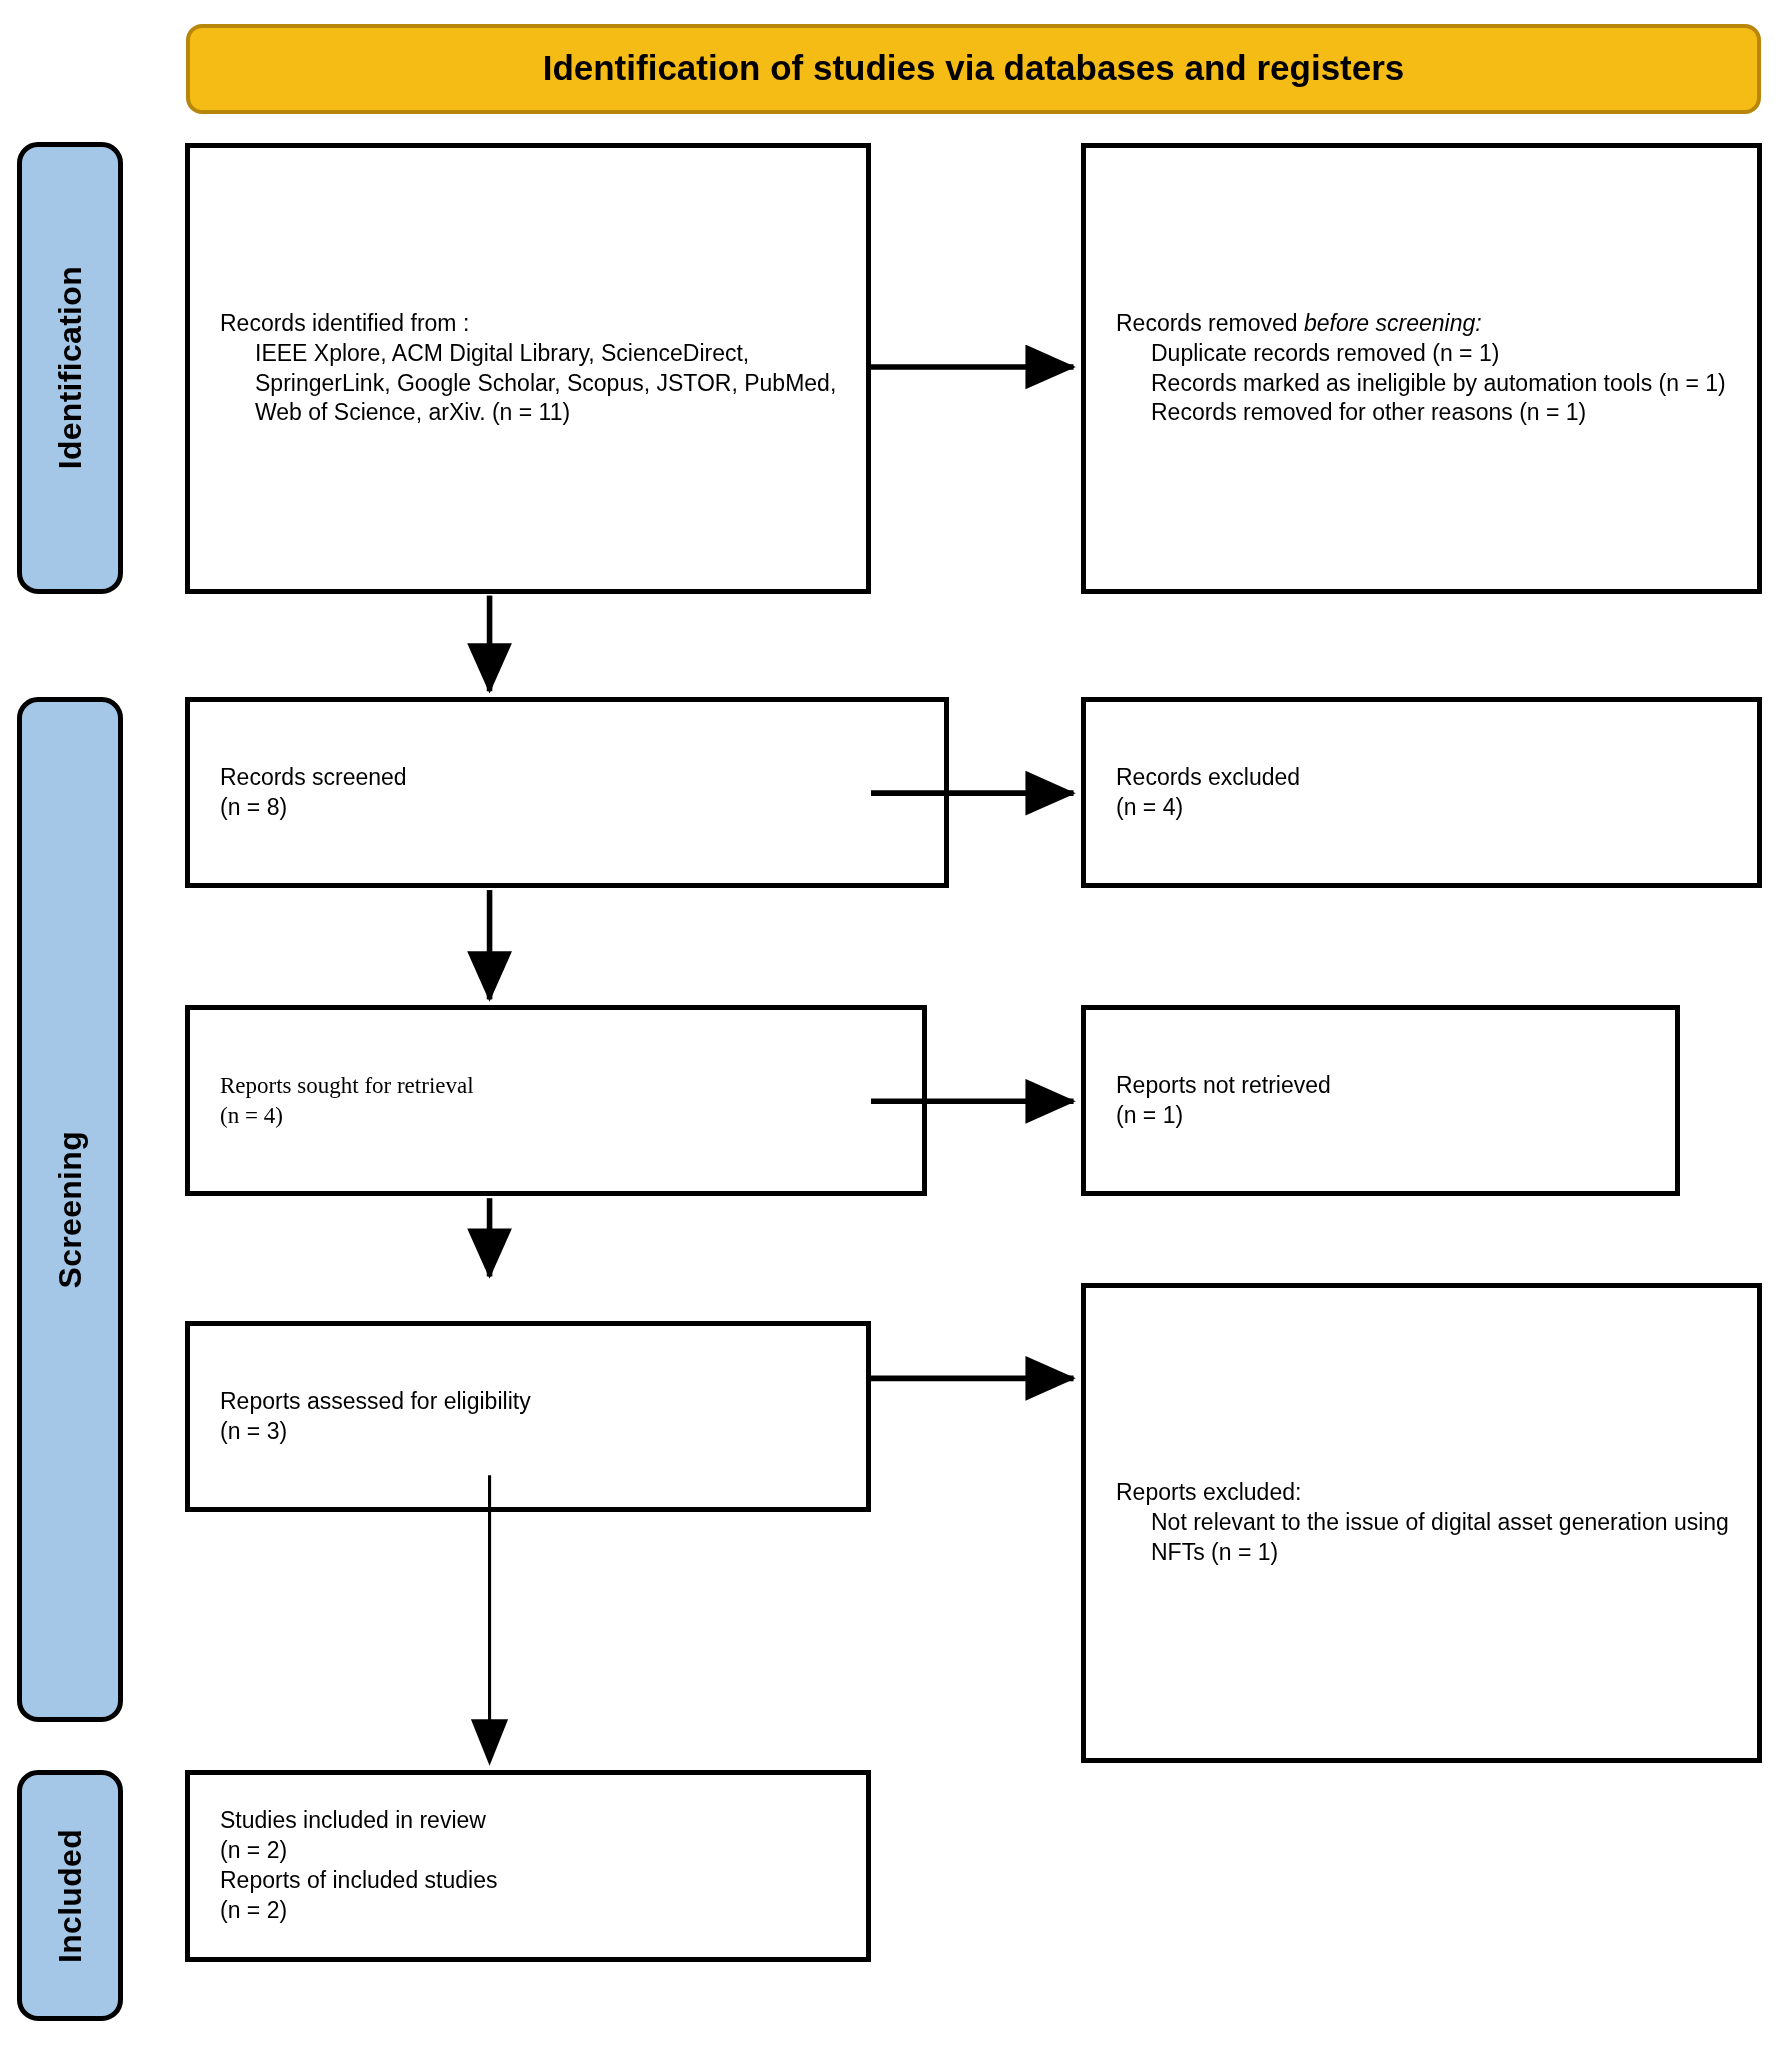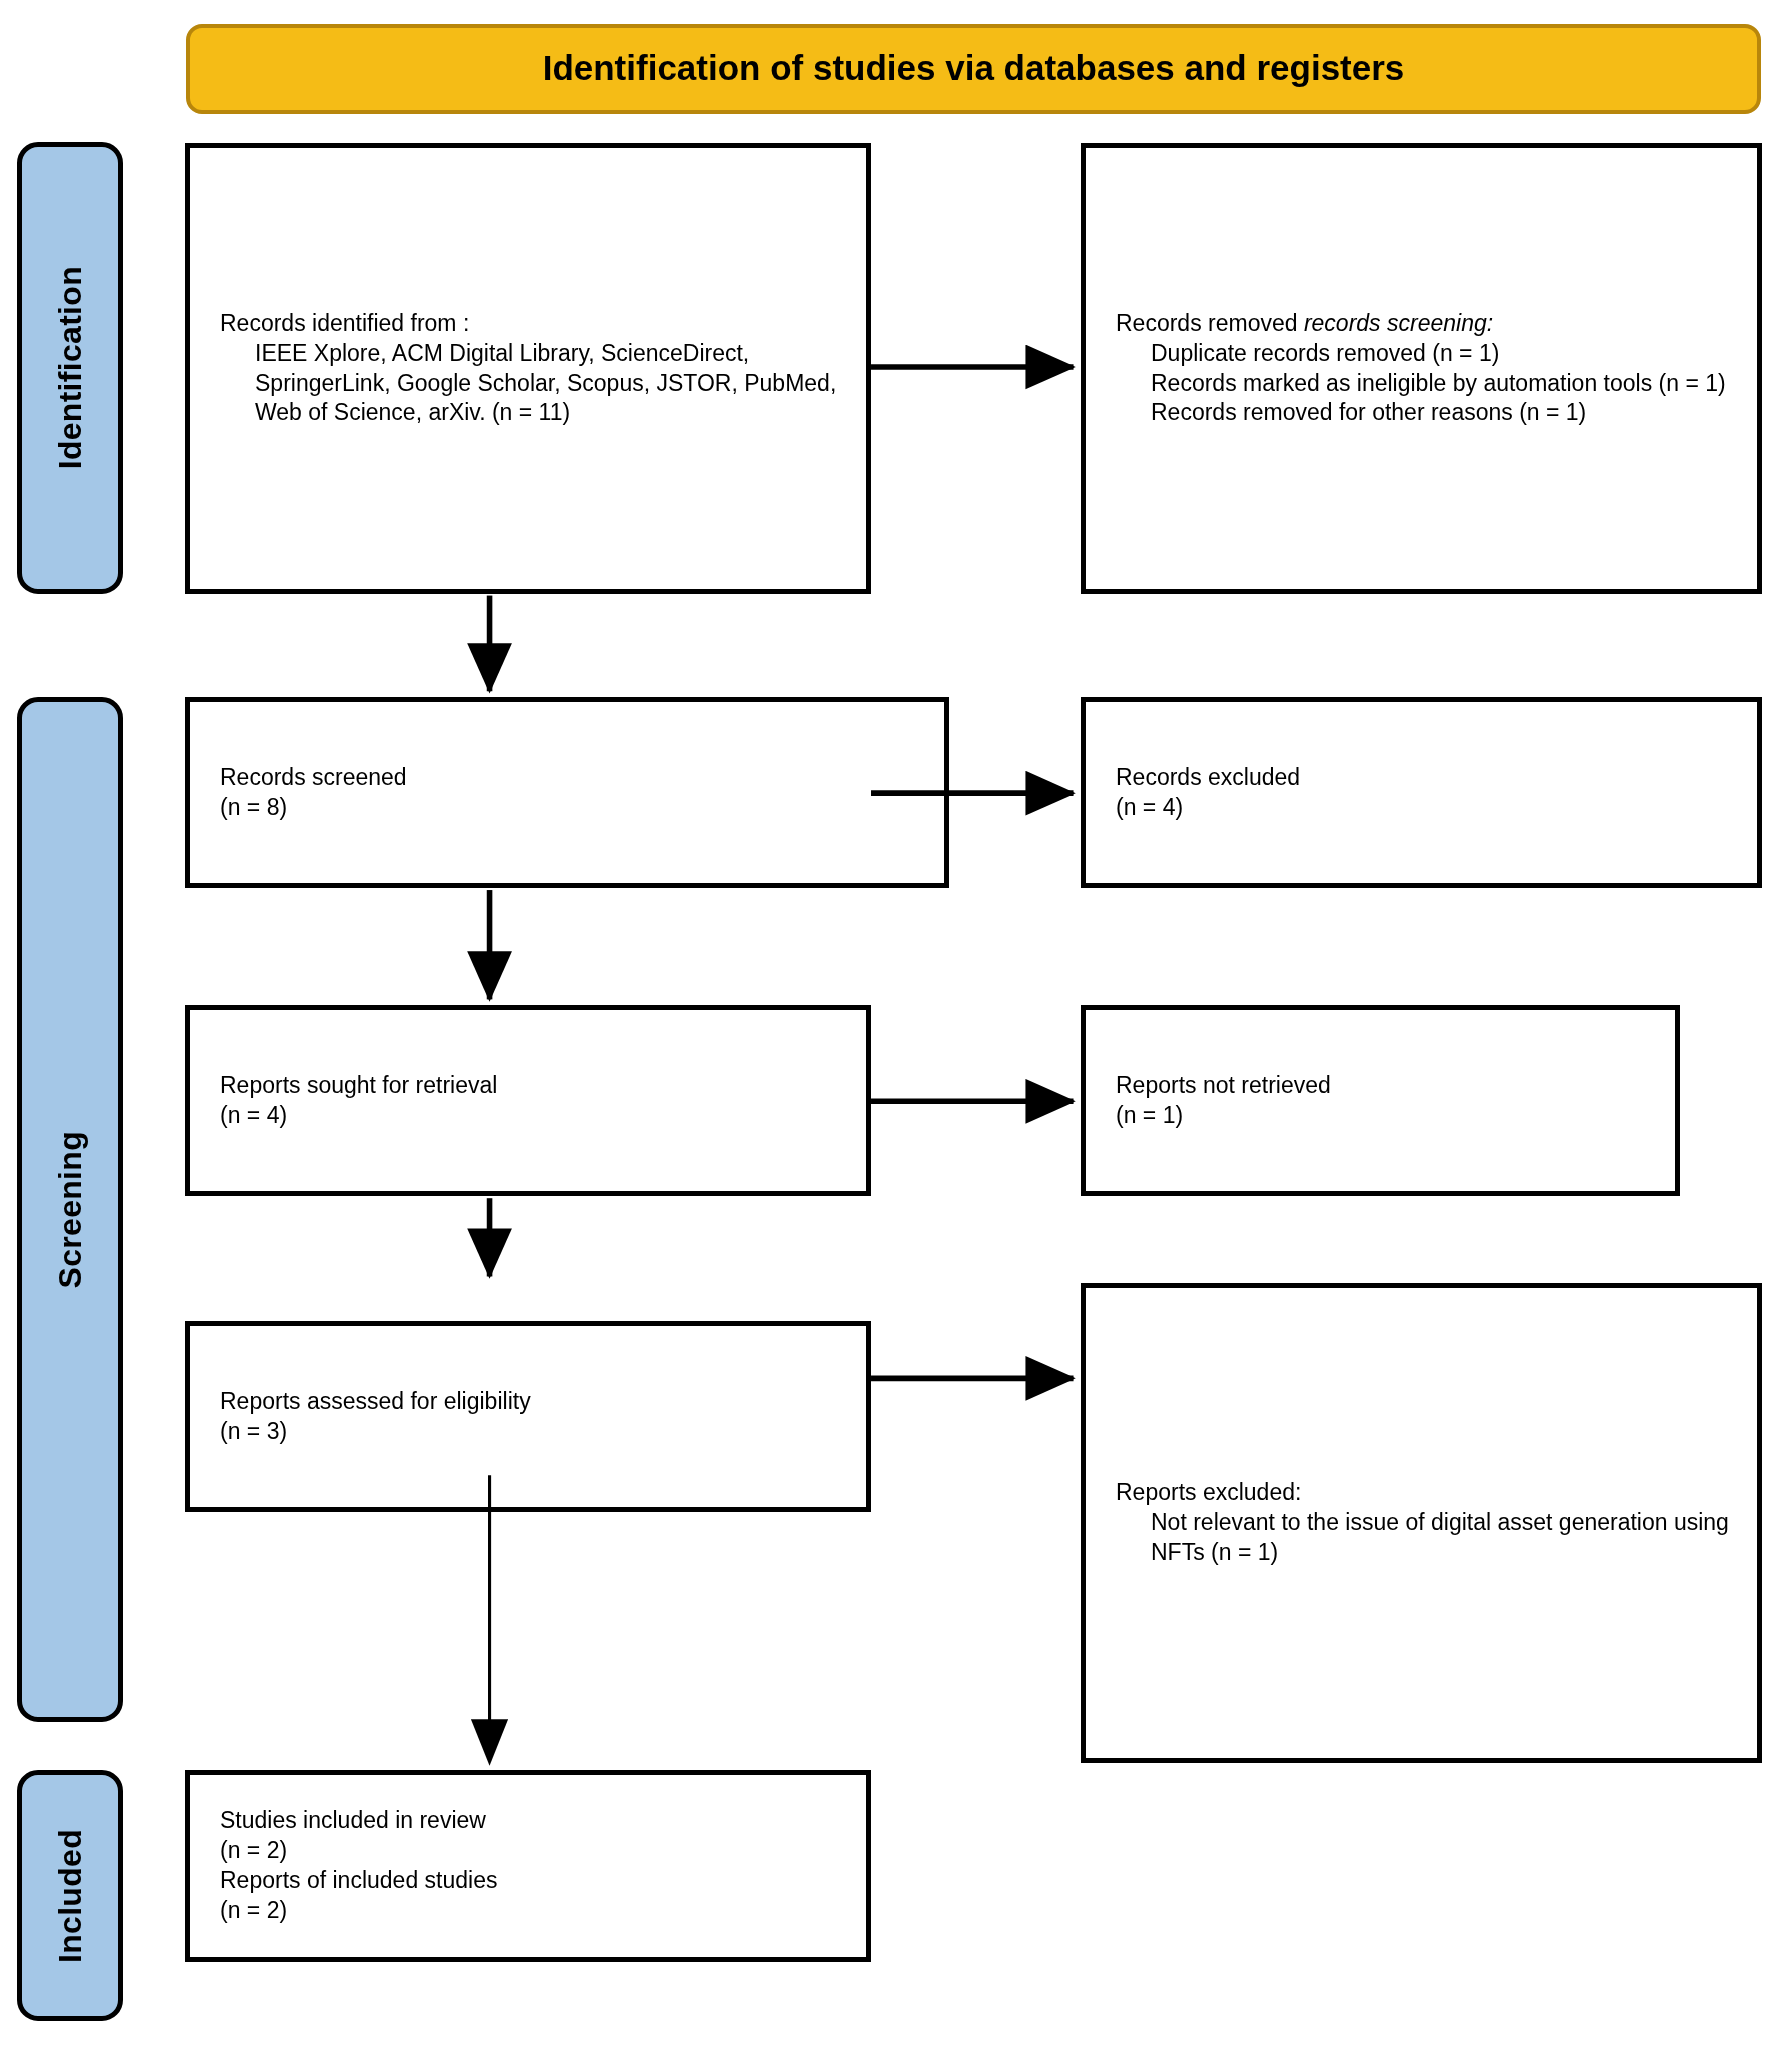--- a/index.html
+++ b/index.html
@@ -91,21 +91,21 @@
     display: block;
     padding-left: 35px;
   }
   .box .box-text em {
     font-style: italic;
   }
 
   
   #box-identified  { left: 185px; top: 143px;  width: 686px; height: 451px; }
   #box-screened    { left: 185px; top: 697px; width: 764px; height: 191px; }
-  #box-sought      { left: 185px; top: 1005px; width: 686px; height: 191px; }
+  #box-sought      { left: 185px; top: 1005px; width: 742px; height: 191px; font-family: Liberation Serif, serif; }
   #box-assessed    { left: 185px; top: 1283px; width: 686px; height: 191px; margin-top: 38px; }
   #box-included    { left: 185px; top: 1770px; width: 686px; height: 192px; }
 
   
   #box-removed     { left: 1081px; top: 143px;  width: 681px; height: 451px; }
   #box-excl-rec    { left: 1081px; top: 697px; width: 681px; height: 191px; }
   #box-not-retr    { left: 1081px; top: 1005px; width: 599px; height: 191px; }
   #box-excl-rep    { left: 1081px; top: 1283px; width: 681px; height: 480px; }
 
   
@@ -168,21 +168,21 @@
     <div class="box-text">
       <span>Studies included in review</span><br>
       <span>(n = 2)</span><br>
       <span>Reports of included studies</span><br>
       <span>(n = 2)</span>
     </div>
   </div>
 
   <div class="box" id="box-removed">
     <div class="box-text">
-      <span>Records removed </span><em>records screening</em><em>:</em>
+      <span>Records removed </span><em>before screening</em><em>:</em>
       <span class="ind">Duplicate records removed (n = 1)</span>
       <span class="ind">Records marked as ineligible by automation tools (n = 1)</span>
       <span class="ind">Records removed for other reasons (n = 1)</span>
     </div>
   </div>
 
   <div class="box" id="box-excl-rec">
     <div class="box-text">
       <span>Records excluded</span><br>
       <span>(n = 4)</span>

